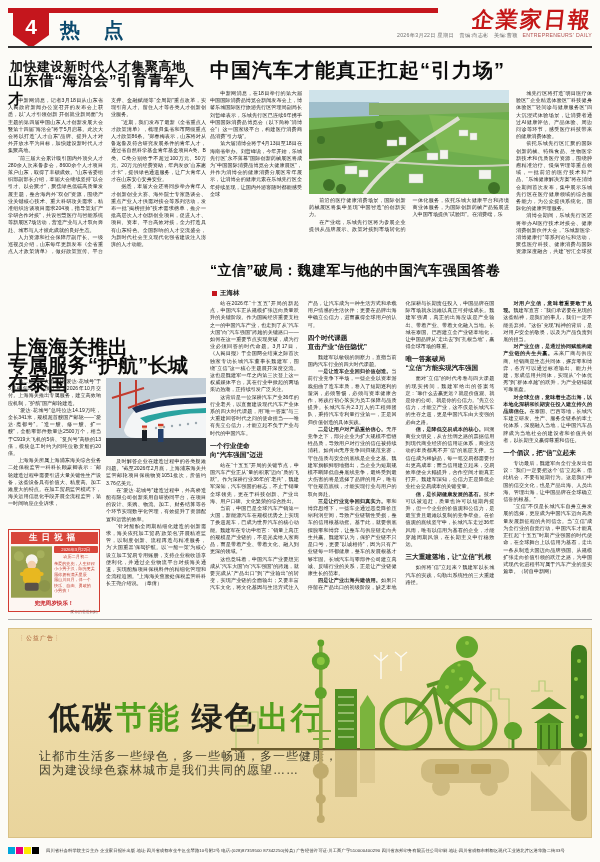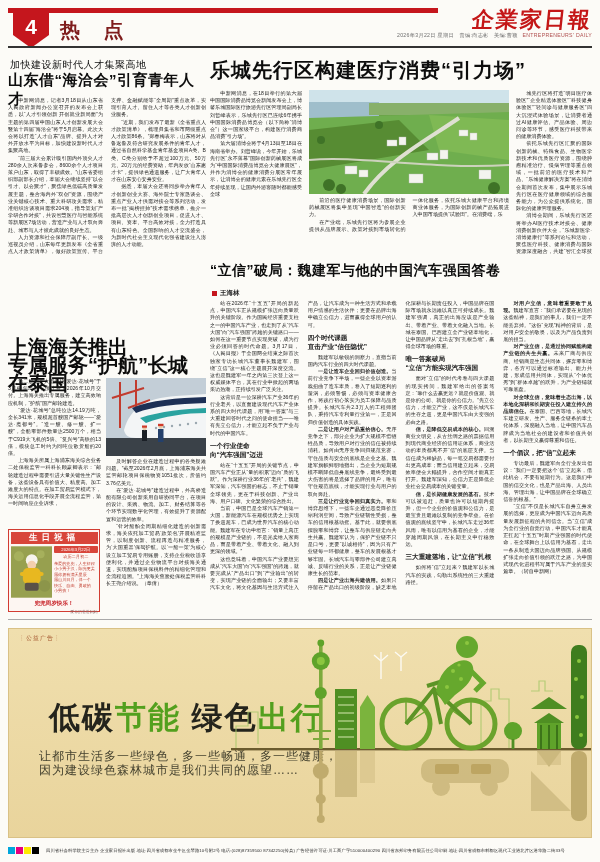--- a/index.html
+++ b/index.html
@@ -6,37 +6,37 @@
   body{background:#e8e6e0;font-family:"Liberation Sans",sans-serif}
   .page{position:relative;width:600px;height:862px;background:#fcfbf7;margin:0 auto;overflow:hidden}
   .abs{position:absolute}
 
   
   .top-bar{left:8px;top:8px;width:430px;height:5px;background:#c5161d}
   .badge{left:13px;top:10px;width:36px;height:38px;background:#c5161d;color:#fff;
          clip-path:polygon(0 0,100% 0,100% 66%,50% 100%,0 66%);
          display:flex;align-items:flex-start;justify-content:center;
          font-size:21px;font-weight:900;padding-top:5px}
-  .section{left:60px;top:17px;font-size:20px;font-weight:900;letter-spacing:9px;color:#7f1d1d}
+  .section{left:60px;top:17px;font-size:20px;font-weight:900;letter-spacing:9px;color:#0c4a6e}
   .masthead{right:8px;top:5px;font-size:22px;font-weight:900;color:#c41717;
             letter-spacing:2px;transform:skewX(-6deg);font-family:"Liberation Serif",serif}
   .dateline{right:8px;top:32px;font-size:5.2px;color:#6d6d6d;letter-spacing:.3px}
   .dateline .en{color:#b05050;margin-left:3px}
   .head-rule{left:8px;top:46px;width:584px;height:2px;background:#333}
 
   
   .body{font-size:5.1px;line-height:7.2px;color:#1e1e1e;text-align:justify;overflow:hidden}
   .body p{margin:0;text-indent:2em}
   .body p.sub{font-weight:bold;font-size:6.6px;line-height:9px;margin:4px 0 3px;text-indent:0;white-space:pre-line;text-align:left}
   .body .lead{font-weight:bold}
   .cols2{column-count:2;column-gap:8px}
   .mcols2{column-count:2;column-gap:7px}
   .cols4{column-count:4;column-gap:9px}
 
-  .kicker{left:10px;top:58px;font-size:10px;font-weight:normal;color:#111;letter-spacing:.5px}
+  .kicker{left:10px;top:58px;font-size:13px;font-weight:bold;color:#111;letter-spacing:.5px}
   .t-shandong{left:8px;top:71px;width:198px;font-size:15px;font-weight:900;color:#0d0d0d;letter-spacing:.5px}
   .b-shandong{left:8px;top:97px;width:198px;height:230px}
 
   .t-lecheng{left:210px;top:57px;width:382px;font-size:20px;font-weight:900;color:#0d0d0d;letter-spacing:1px}
   .lecheng-row{left:210px;top:90px;width:382px;display:flex;gap:7px}
   .lc-l{width:92px;height:166px}
   .lc-m{width:200px}
   .lc-mtext{height:58px;margin-top:3px}
   .lc-r{width:76px;height:166px}
 
@@ -98,21 +98,21 @@
   <div class="abs kicker">加快建设新时代人才集聚高地</div>
   <div class="abs t-shandong">山东借“海洽会”引育青年人才</div>
   <div class="abs body cols2 b-shandong">
       <p class="p"><span>中新网消息，记者3月18日从山东省人民政府新闻办公室召开的发布会上获悉，以“人才引领创新 开创就业新局面”为主题的第四届中国山东人才创新发展大会暨第十四届“海洽会”将于5月启幕。此次大会将以打造“人才山东”品牌、提升人才对外开放水平为目标，加快建设新时代人才集聚高地。</span></p>
       <p class="p"><span>“前三届大会累计吸引国内外顶尖人才280余人次来鲁参会，8600余个人才项目落户山东，取得了丰硕成效。”山东省委组织部副部长介绍，本届大会继续坚持“以会引才、以会聚才”，聚焦绿色低碳高质量发展主题，整合海内外“双创”资源，围绕产业关键核心技术、重大科研攻关需求，精准组织洽谈项目需求204项，指导策划“产学研合作对接”，共设智慧医疗与智能系统等新展区7场活动，营造产业与人才双向奔赴、城市与人才彼此成就的良好生态。</span></p>
       <p class="p"><span>人力资源和社会保障厅副厅长、一级巡视员介绍，山东每年更新发布《全省重点人才政策清单》，做好政策宣传、平台支撑、金融赋能等“全周期”重点改革，实现引育人才、留住人才等各类人才创新创业服务。</span></p>
       <p class="p"><span>“近期，我们发布了最新《全省重点人才政策清单》，梳理归集省和市两级重点人才政策86条。”郑春梅表示，山东将对从鲁返鲁及符合研究发展条件的青年人才，通过省自然科学基金青年基金项目A类、B类、C类分别给予不超过100万元、50万元、20万元的经费资助，年内发放“山东惠才卡”，提供绿色通道服务，让广大青年人才在山东安心安身安业。</span></p>
       <p class="p"><span>据悉，本届大会还将同步举办青年人才创新创业大赛、海外院士专家恳谈会、重点产业人才供需对接会等系列活动，发布一批“揭榜挂帅”技术需求榜单，推介一批高层次人才创新创业项目，促进人才、项目、资本、平台高效对接，全力打造具有山东特色、全国影响的人才交流盛会，为新时代社会主义现代化强省建设注入澎湃的人才动能。</span></p>
     </div>
 
-  <div class="abs t-lecheng">乐城先行区构建医疗消费“引力场”</div>
+  <div class="abs t-lecheng">中国汽车才能真正扛起“引力场”</div>
   <div class="abs lecheng-row">
     <div class="body lc-l">
         <p class="p"><span>中新网消息，在18日举行的第六届中国国际消费品博览会新闻发布会上，博鳌乐城国际医疗旅游先行区管理局副局长刘哲峰表示，乐城先行区已连续6年携手中国国际消费品博览会（以下简称“消博会”）这一国家级平台，构建医疗消费商品消费“引力场”。</span></p>
         <p class="p"><span>第六届消博会将于4月13日至18日在海南省举办。刘哲峰说，今年开始，乐城先行区“永不落幕”国际创新药械展区将成为“中国国际消费品博览会大健康展区”，并作为消博会的健康消费分展区常年展示，让消博会的健康元素在乐城先行区全年持续呈现，让国内外游客随时都能感受全球</span></p>
       </div>
     <div class="lc-m">
       <svg width="200" height="104" viewBox="0 0 200 104">
         <rect width="200" height="104" fill="#6aa348"></rect>
         <rect width="200" height="13" fill="#cfe3ea"></rect>
         <rect y="12" width="70" height="16" fill="#9fbecb"></rect>

